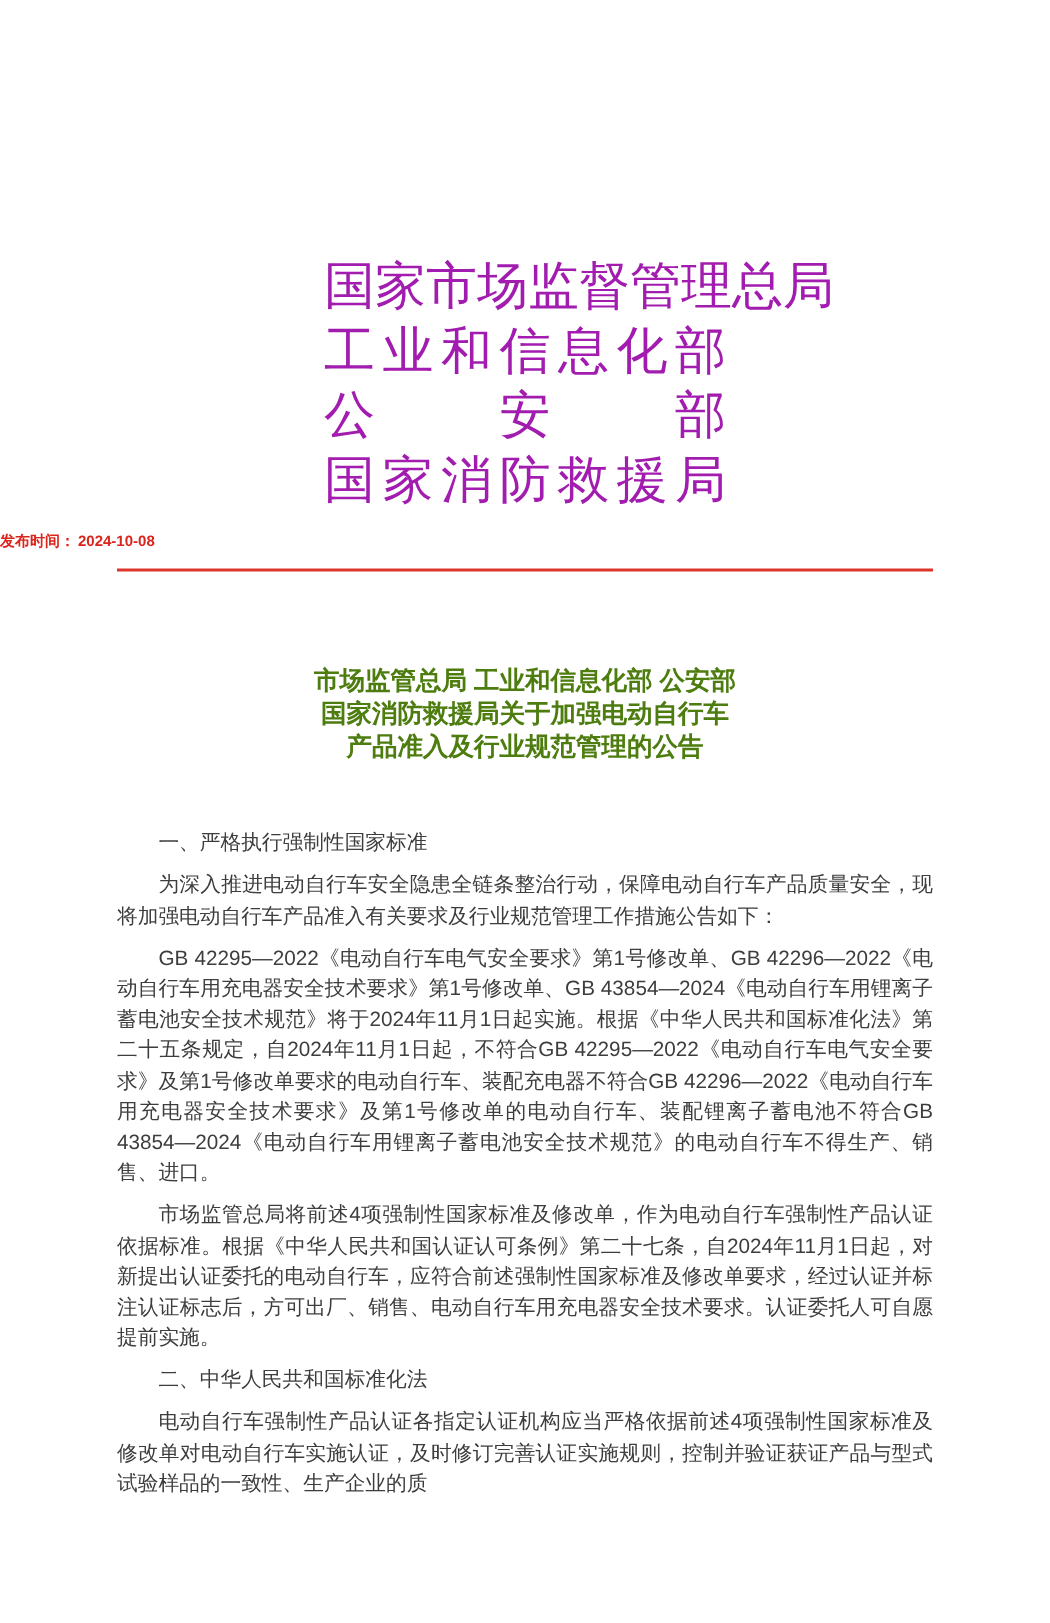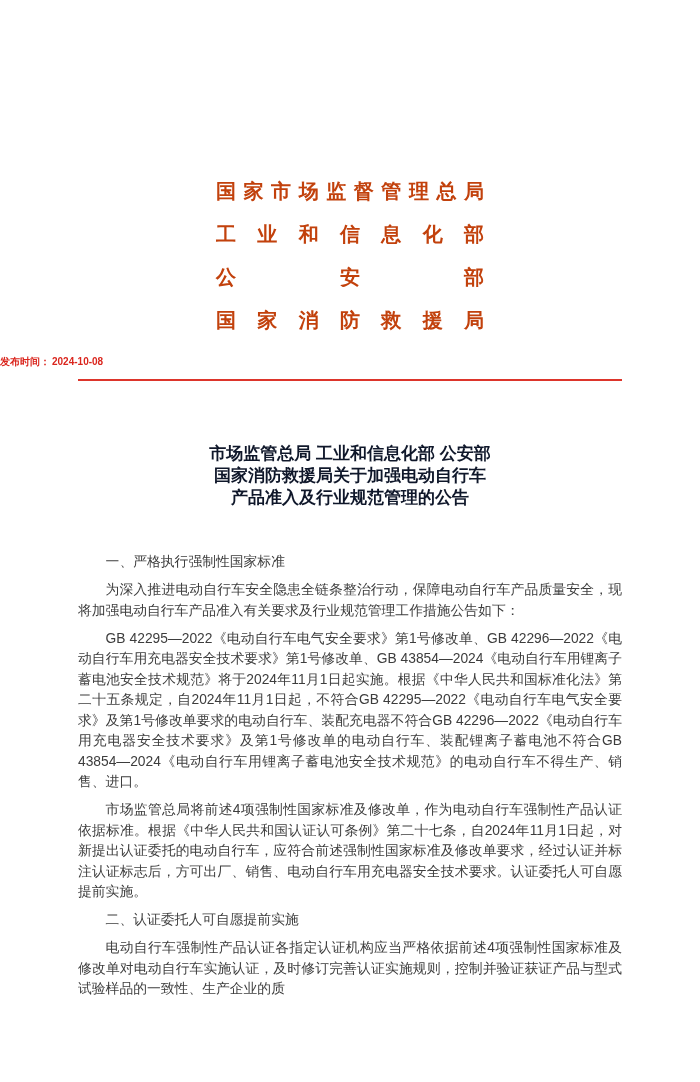--- a/index.html
+++ b/index.html
@@ -7,21 +7,21 @@
     width: 700px; height: 1082px;
     font-family: "Liberation Sans", sans-serif;
     -webkit-font-smoothing: antialiased;
   }
   .page { width: 700px; height: 1082px; overflow: hidden; background: #ffffff; }
   .content { width: 544px; margin: 0 auto; }
 
   
   .agency-block { width: 268px; margin: 0 auto; padding-top: 170px; }
   .agency-line {
-    color: #c2410c; font-weight: bold; font-size: 20px;
+    color: #a21caf; font-weight: normal; font-size: 34px;
     height: 43px; line-height: 43px; white-space: nowrap;
     text-align: justify; text-align-last: justify;
   }
 
   
   .publish-line {
     margin-top: 13px; 
     color: #da251d; font-size: 10px; font-weight: bold; line-height: 14px;
   }
   .publish-line .date { margin-left: 2px; }
@@ -31,21 +31,21 @@
 
   
   .doc-number {
     margin-top: 9px; text-align: center;
     color: #3d3d3d; font-size: 13.5px; line-height: 20px;
   }
 
   
   .title-block {
     margin-top: 62px; text-align: center;
-    color: #0f172a; font-weight: bold; font-size: 17px; line-height: 22px;
+    color: #4d7c0f; font-weight: bold; font-size: 17px; line-height: 22px;
   }
 
   
   .body-block {
     margin-top: 43px; color: #3d3d3d;
     font-size: 13.8px; line-height: 20.5px; text-align: justify;
   }
   .body-block p { margin: 0 0 7.5px 0; text-indent: 2em; }
   .body-block p:last-child { margin-bottom: 0; }
 </style>
@@ -71,18 +71,18 @@
       <div>市场监管总局 工业和信息化部 公安部</div>
       <div>国家消防救援局关于加强电动自行车</div>
       <div>产品准入及行业规范管理的公告</div>
     </div>
 
     <div class="body-block">
       <p>一、严格执行强制性国家标准</p>
       <p>为深入推进电动自行车安全隐患全链条整治行动，保障电动自行车产品质量安全，现将加强电动自行车产品准入有关要求及行业规范管理工作措施公告如下：</p>
       <p>GB 42295—2022《电动自行车电气安全要求》第1号修改单、GB 42296—2022《电动自行车用充电器安全技术要求》第1号修改单、GB 43854—2024《电动自行车用锂离子蓄电池安全技术规范》将于2024年11月1日起实施。根据《中华人民共和国标准化法》第二十五条规定，自2024年11月1日起，不符合GB 42295—2022《电动自行车电气安全要求》及第1号修改单要求的电动自行车、装配充电器不符合GB 42296—2022《电动自行车用充电器安全技术要求》及第1号修改单的电动自行车、装配锂离子蓄电池不符合GB 43854—2024《电动自行车用锂离子蓄电池安全技术规范》的电动自行车不得生产、销售、进口。</p>
       <p>市场监管总局将前述4项强制性国家标准及修改单，作为电动自行车强制性产品认证依据标准。根据《中华人民共和国认证认可条例》第二十七条，自2024年11月1日起，对新提出认证委托的电动自行车，应符合前述强制性国家标准及修改单要求，经过认证并标注认证标志后，方可出厂、销售、电动自行车用充电器安全技术要求。认证委托人可自愿提前实施。</p>
-      <p>二、认证委托人可自愿提前实施</p>
+      <p>二、中华人民共和国标准化法</p>
       <p>电动自行车强制性产品认证各指定认证机构应当严格依据前述4项强制性国家标准及修改单对电动自行车实施认证，及时修订完善认证实施规则，控制并验证获证产品与型式试验样品的一致性、生产企业的质</p>
     </div>
   </div>
 
 </div>
 
 </body></html>

